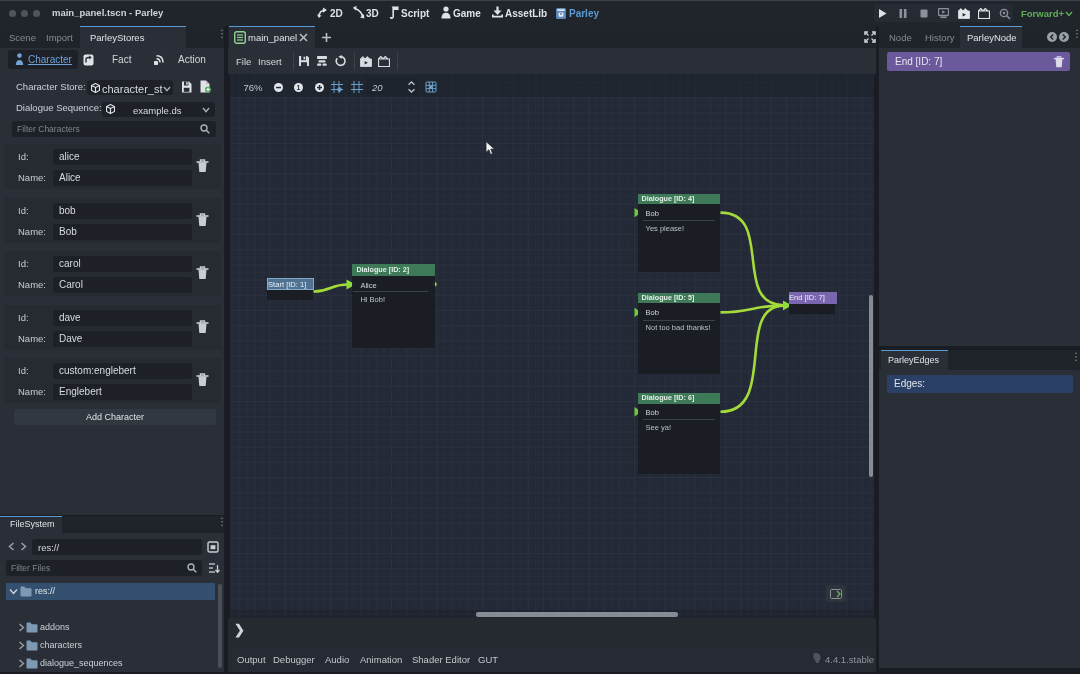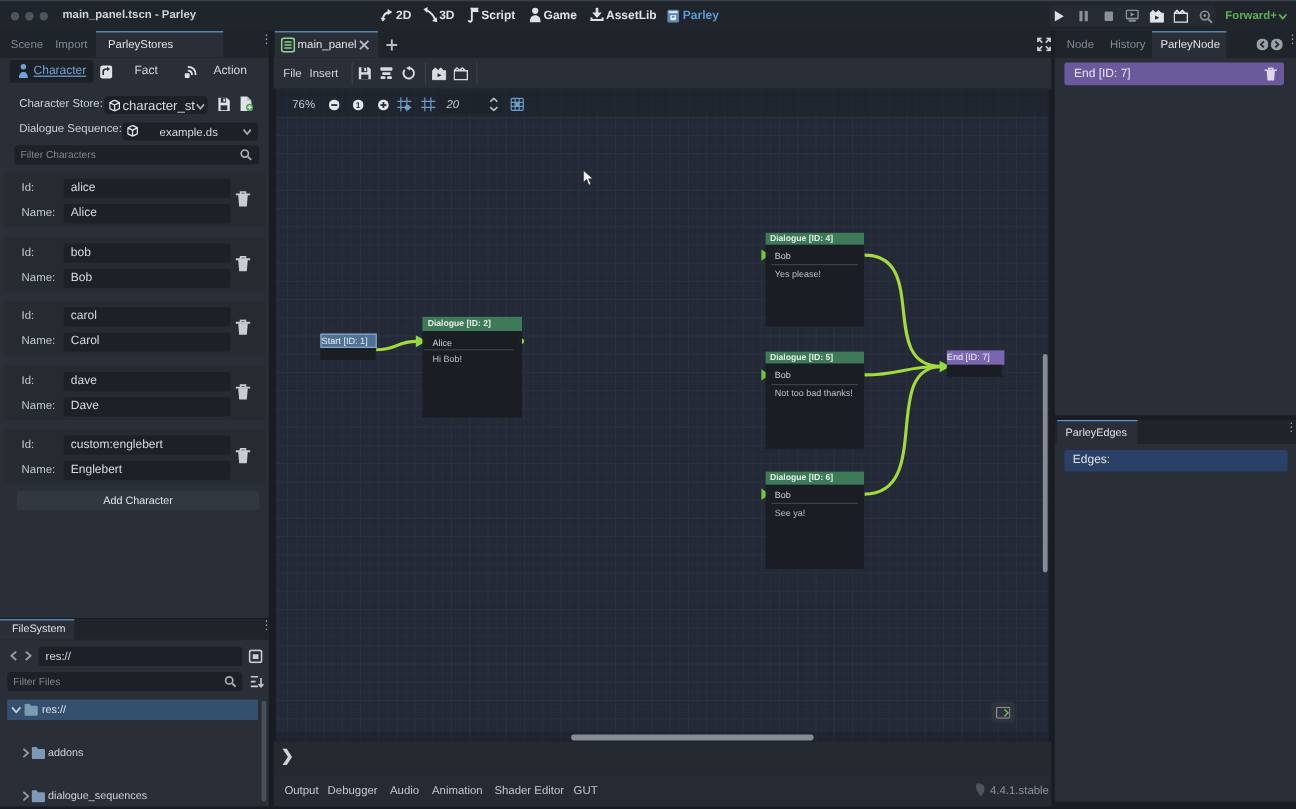--- a/index.html
+++ b/index.html
@@ -324,20 +324,29 @@
       </div>
     <div class="treerow" style="top:103px;">
       <svg class="abs" style="left:11.5px; top:4px;" width="7" height="9" viewBox="0 0 7 9">
           <path d="M1.5,1 L5.5,4.5 L1.5,8" fill="none" stroke="#99a0aa" stroke-width="1.4"></path>
         </svg>
       <svg class="abs" style="left:20px; top:2.5px;" width="12" height="11" viewBox="0 0 12 11">
           <path d="M0.5,1.5 C0.5,0.9 1,0.5 1.6,0.5 L4.4,0.5 L5.8,2.2 L10.4,2.2 C11,2.2 11.5,2.7 11.5,3.3 L11.5,9.4 C11.5,10 11,10.5 10.4,10.5 L1.6,10.5 C1,10.5 0.5,10 0.5,9.4 Z" fill="#7d9ab5"></path>
         </svg>
       <span style="position:absolute; left:34px; top:3px;">addons</span>
       </div>
+    <div class="treerow" style="top:121px;">
+      <svg class="abs" style="left:11.5px; top:4px;" width="7" height="9" viewBox="0 0 7 9">
+          <path d="M1.5,1 L5.5,4.5 L1.5,8" fill="none" stroke="#99a0aa" stroke-width="1.4"></path>
+        </svg>
+      <svg class="abs" style="left:20px; top:2.5px;" width="12" height="11" viewBox="0 0 12 11">
+          <path d="M0.5,1.5 C0.5,0.9 1,0.5 1.6,0.5 L4.4,0.5 L5.8,2.2 L10.4,2.2 C11,2.2 11.5,2.7 11.5,3.3 L11.5,9.4 C11.5,10 11,10.5 10.4,10.5 L1.6,10.5 C1,10.5 0.5,10 0.5,9.4 Z" fill="#7d9ab5"></path>
+        </svg>
+      <span style="position:absolute; left:34px; top:3px;">characters</span>
+      </div>
     <div class="treerow" style="top:139px;">
       <svg class="abs" style="left:11.5px; top:4px;" width="7" height="9" viewBox="0 0 7 9">
           <path d="M1.5,1 L5.5,4.5 L1.5,8" fill="none" stroke="#99a0aa" stroke-width="1.4"></path>
         </svg>
       <svg class="abs" style="left:20px; top:2.5px;" width="12" height="11" viewBox="0 0 12 11">
           <path d="M0.5,1.5 C0.5,0.9 1,0.5 1.6,0.5 L4.4,0.5 L5.8,2.2 L10.4,2.2 C11,2.2 11.5,2.7 11.5,3.3 L11.5,9.4 C11.5,10 11,10.5 10.4,10.5 L1.6,10.5 C1,10.5 0.5,10 0.5,9.4 Z" fill="#7d9ab5"></path>
         </svg>
       <span style="position:absolute; left:34px; top:3px;">dialogue_sequences</span>
       </div>
     <div class="abs" style="left:218px; top:68px; width:4px; height:84px; background:#4a5058; border-radius:2px;"></div>

